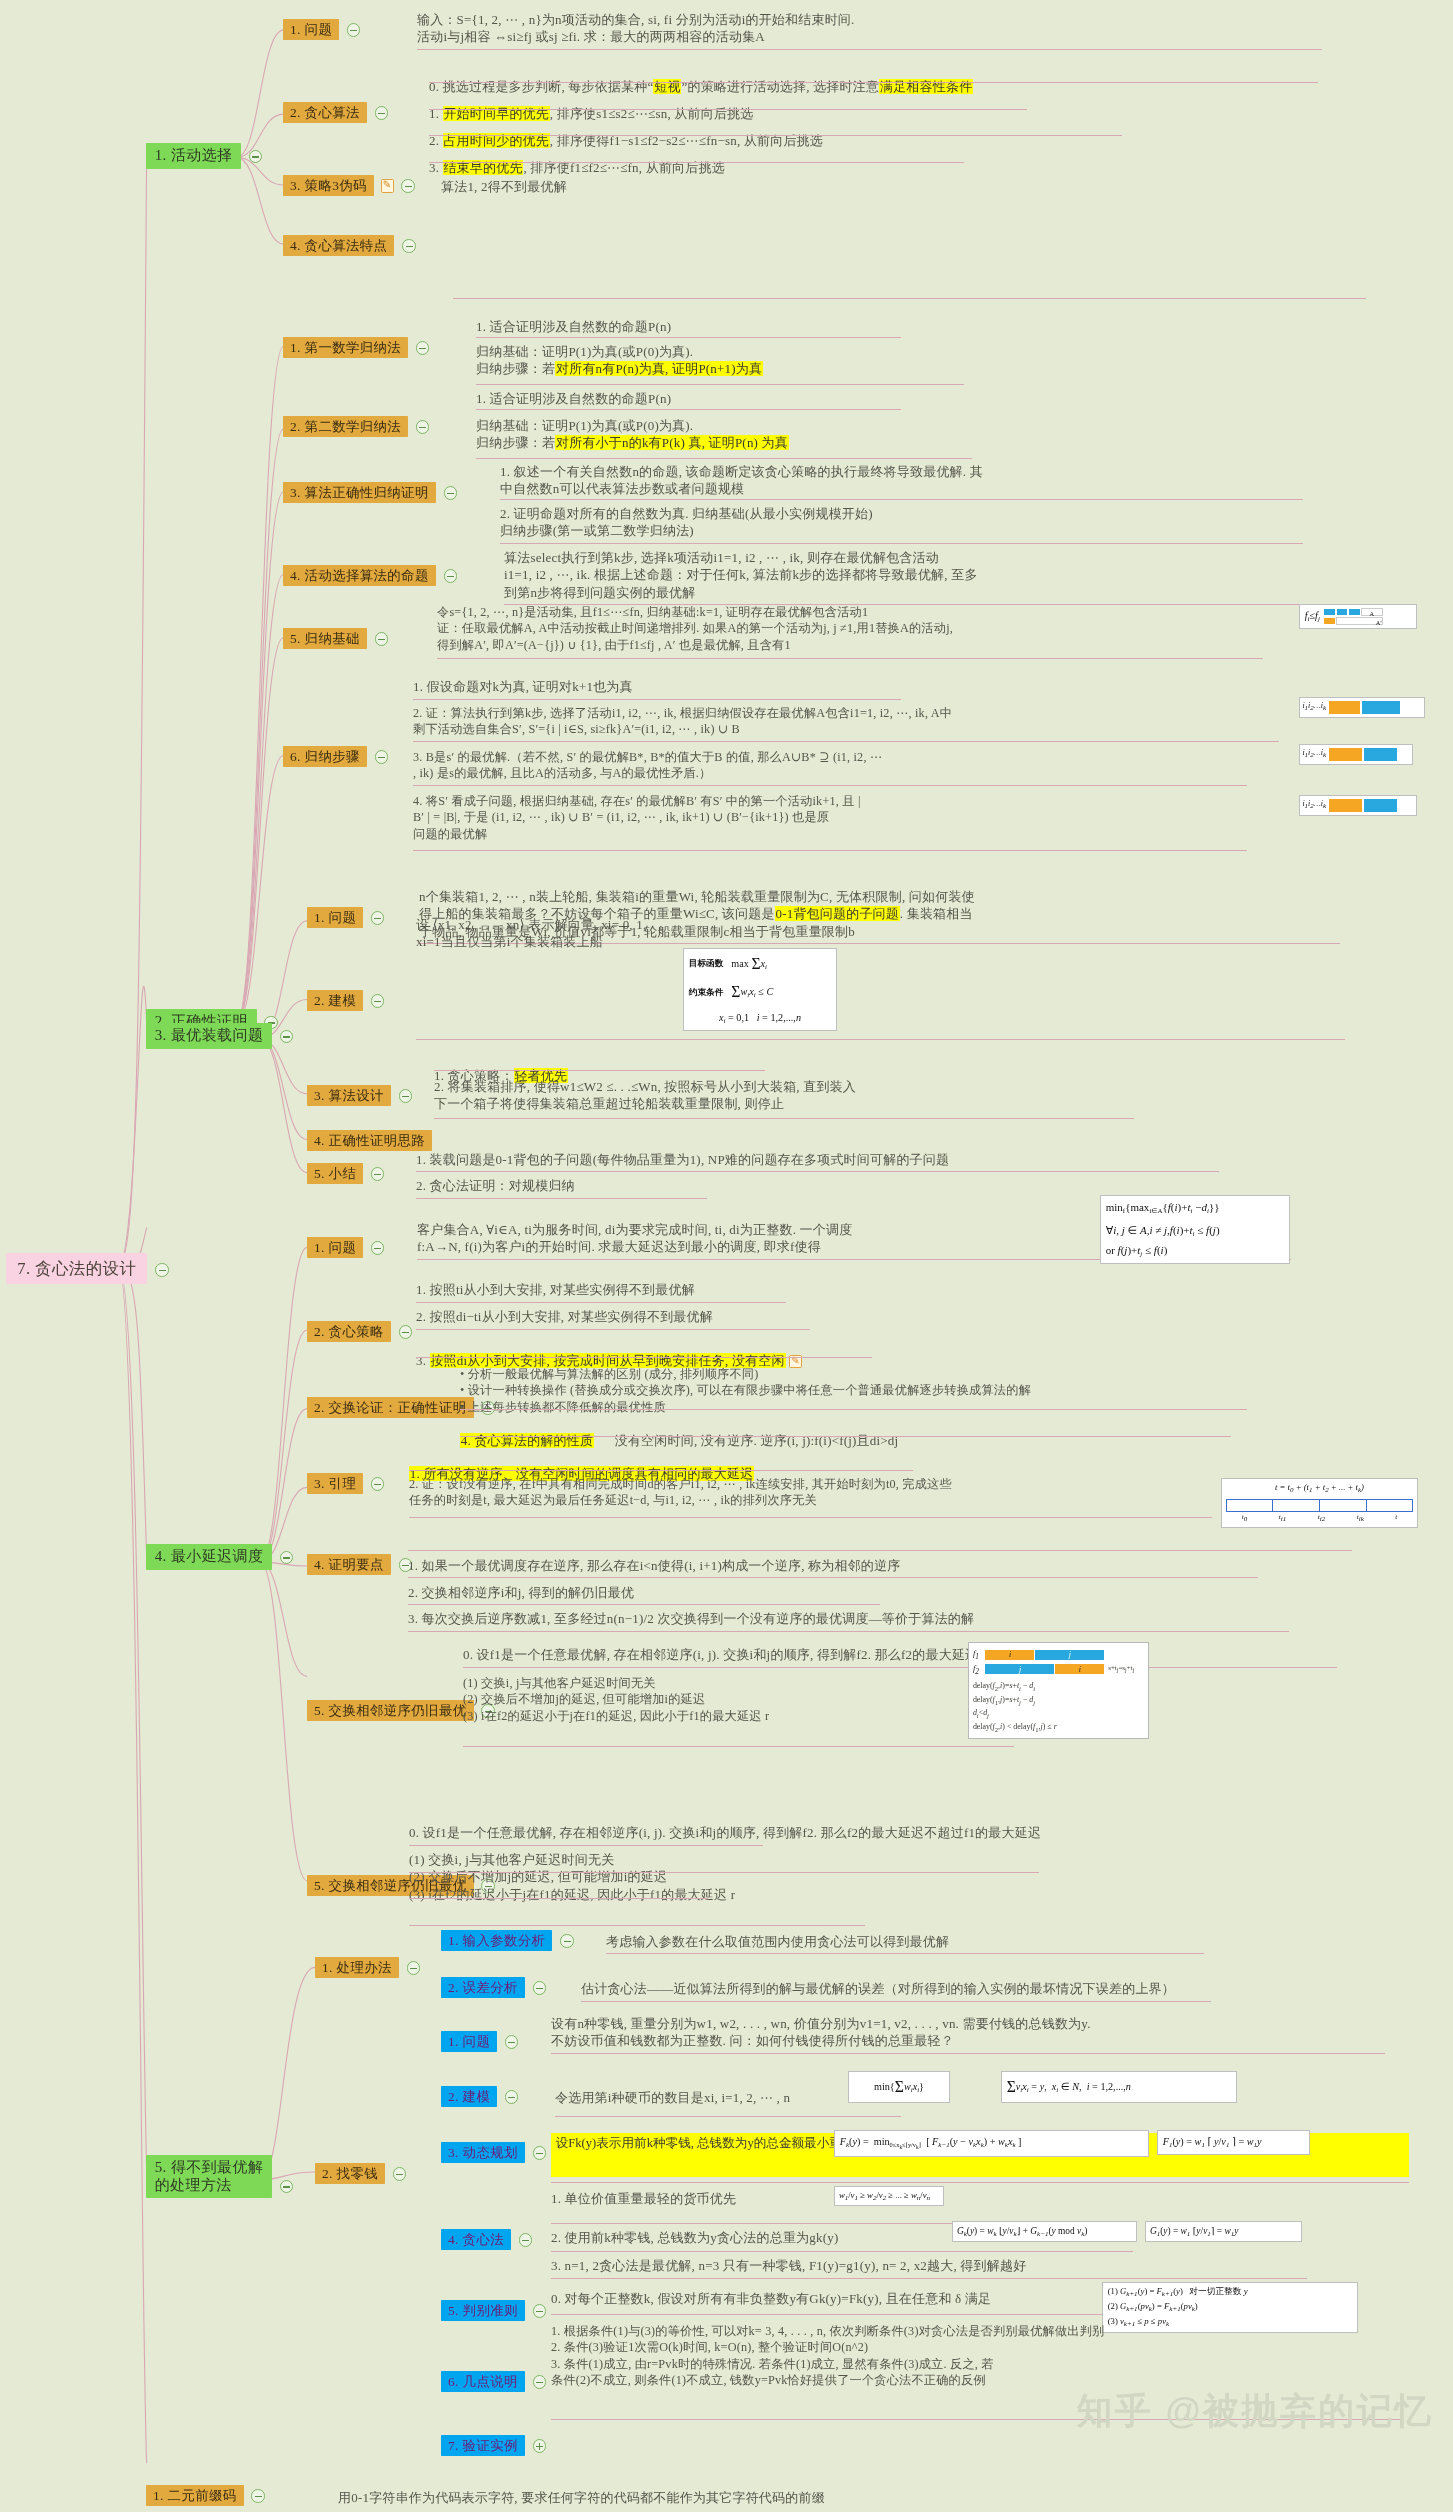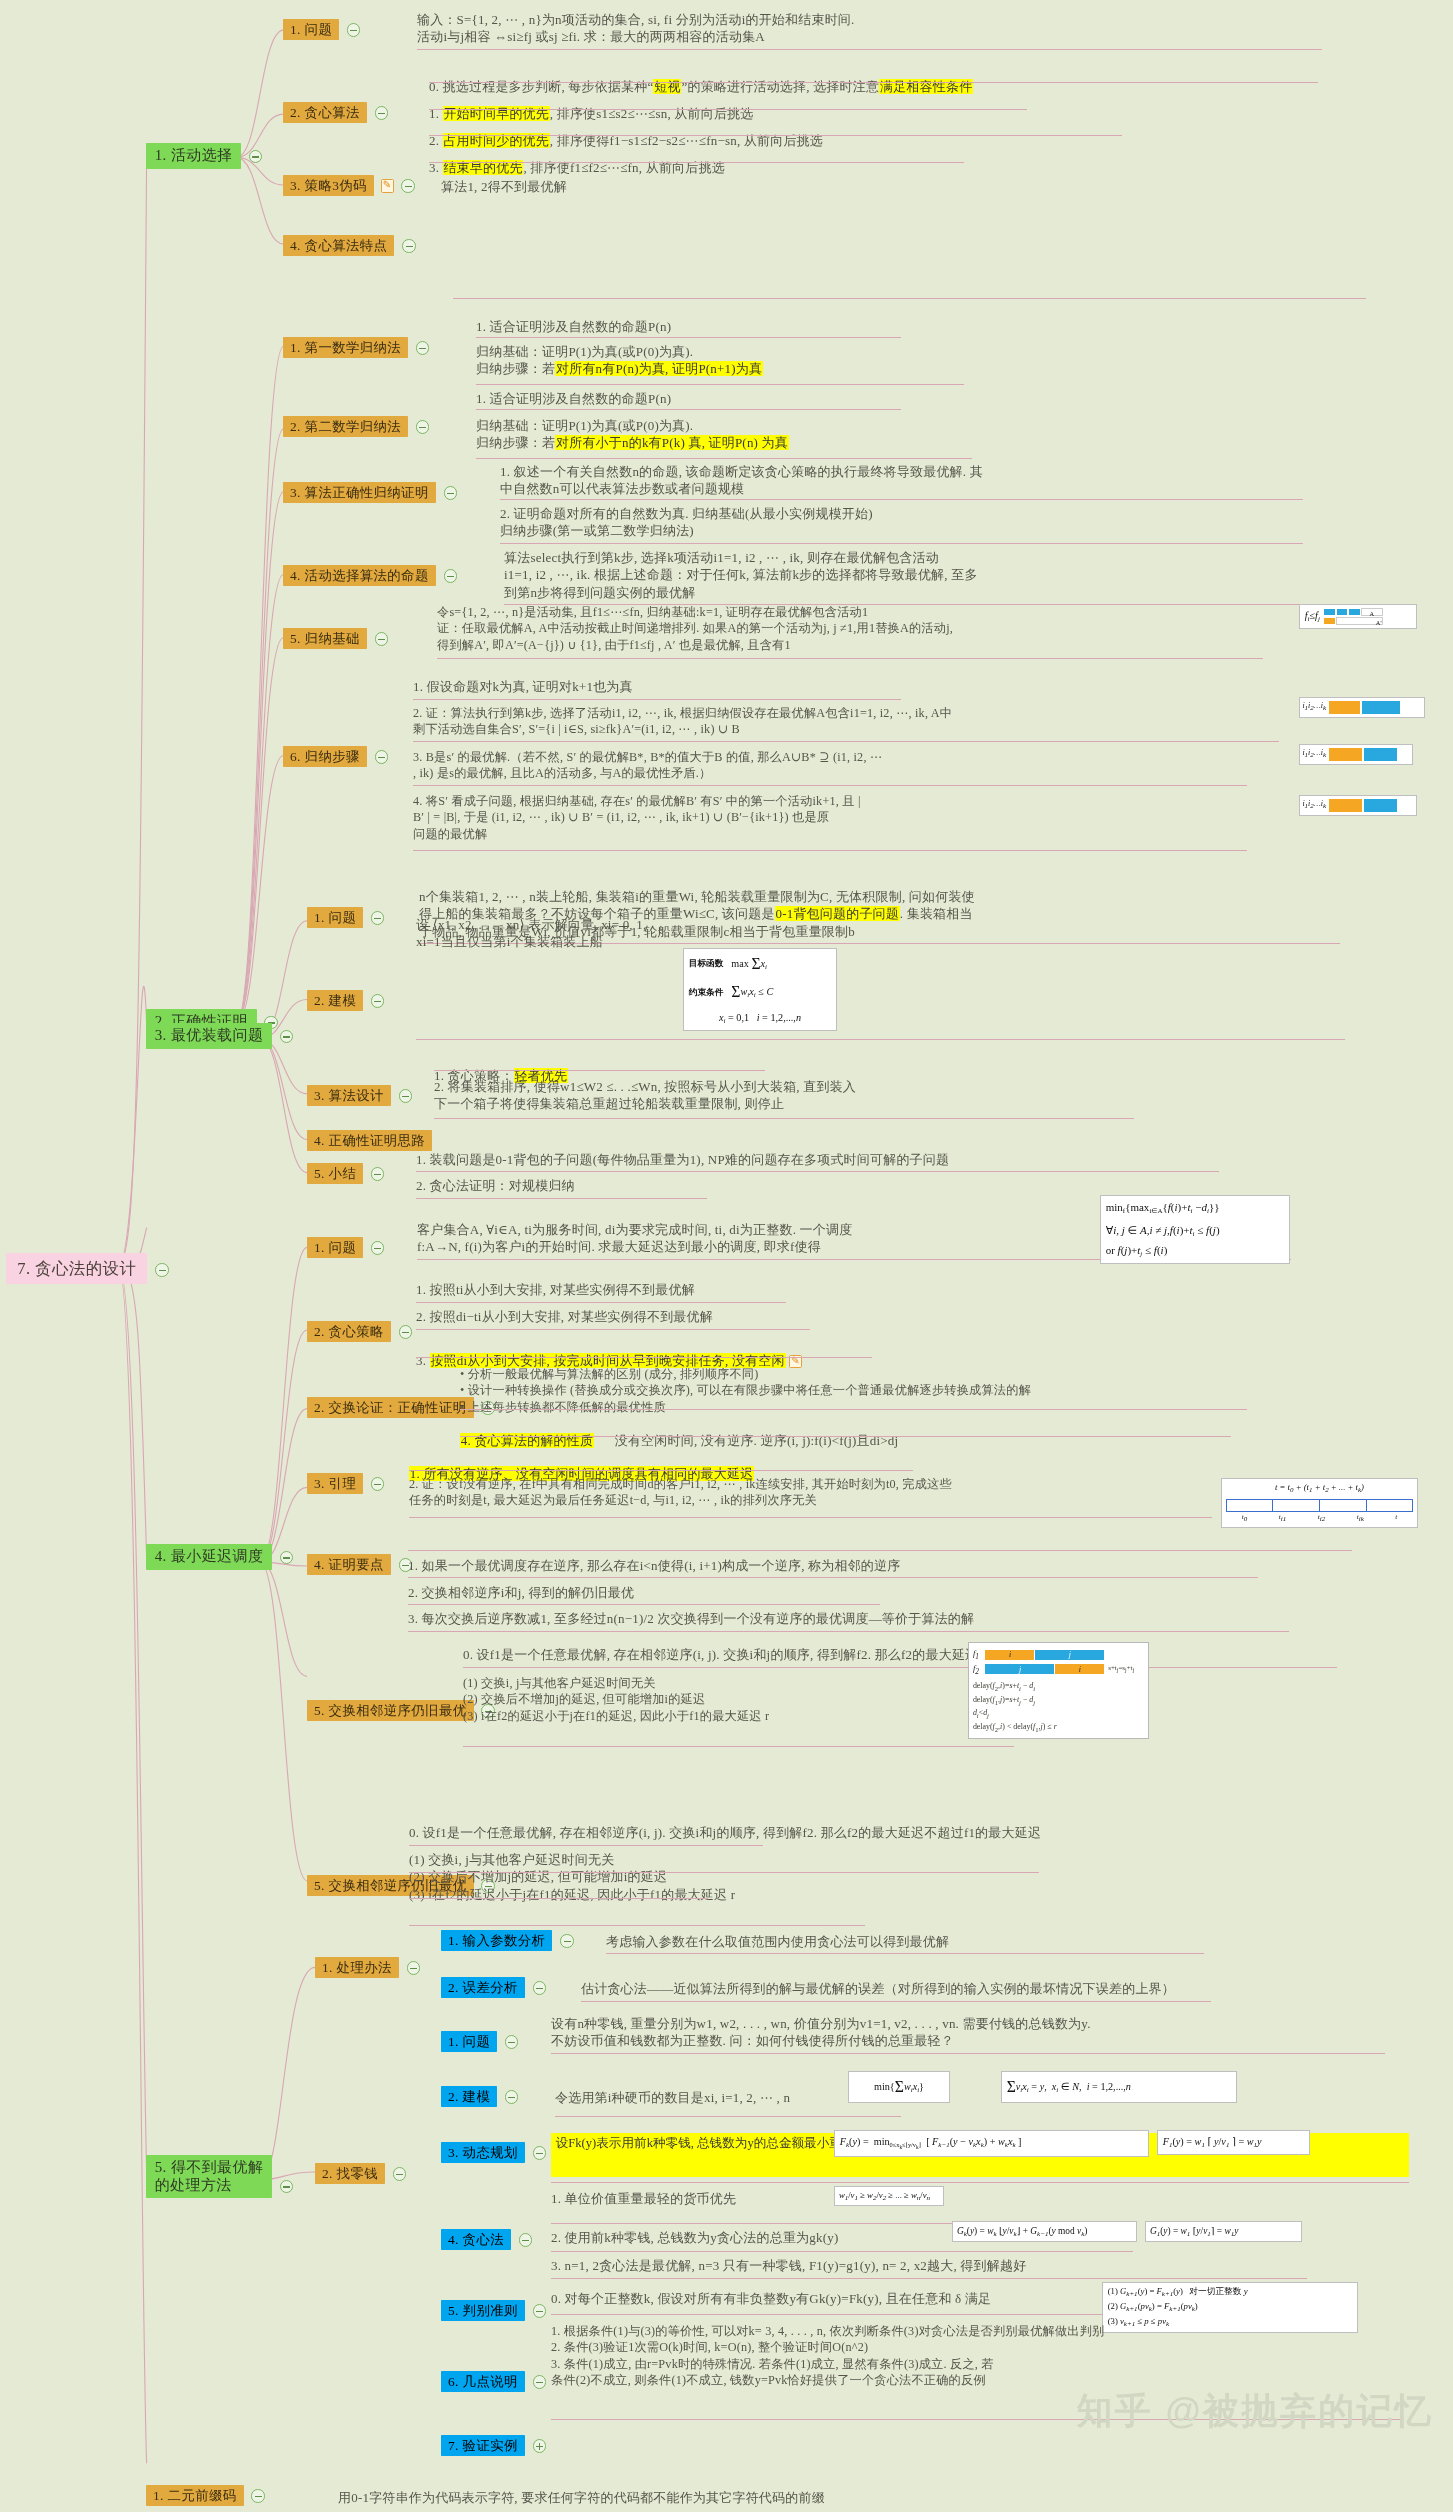--- a/index.html
+++ b/index.html
@@ -31,21 +31,21 @@
     border-radius:0.8px;
   }
   .root {
     background:#f9d3e2;
     color:#4a4038;
     font-size:16.5px;
     padding:4.7px 11px 5.5px 11px;
   }
   .lvl1 { background:#7ed957; color:#2e3b22; font-size:15px; padding:3.1px 8.7px 3.9px 8.7px; }
   .lvl2 { background:#e2a93f; color:#3a2d10; }
-  .lvl2b{ background:#00a5f0; color:#000000; }
+  .lvl2b{ background:#00a5f0; color:#701a75; }
 
   
   .leaf {
     position:absolute;
     font-size:13px;
     color:#55554a;
     line-height:1.34;
     white-space:pre-line;
     letter-spacing:0.2px;
   }

